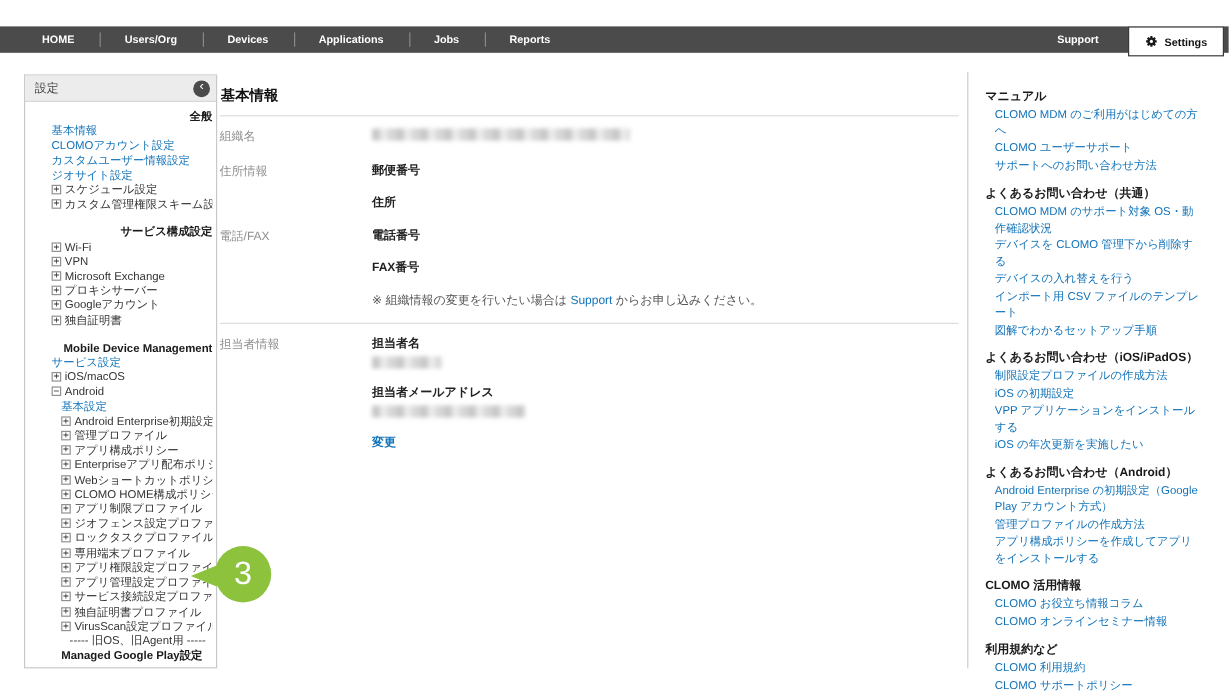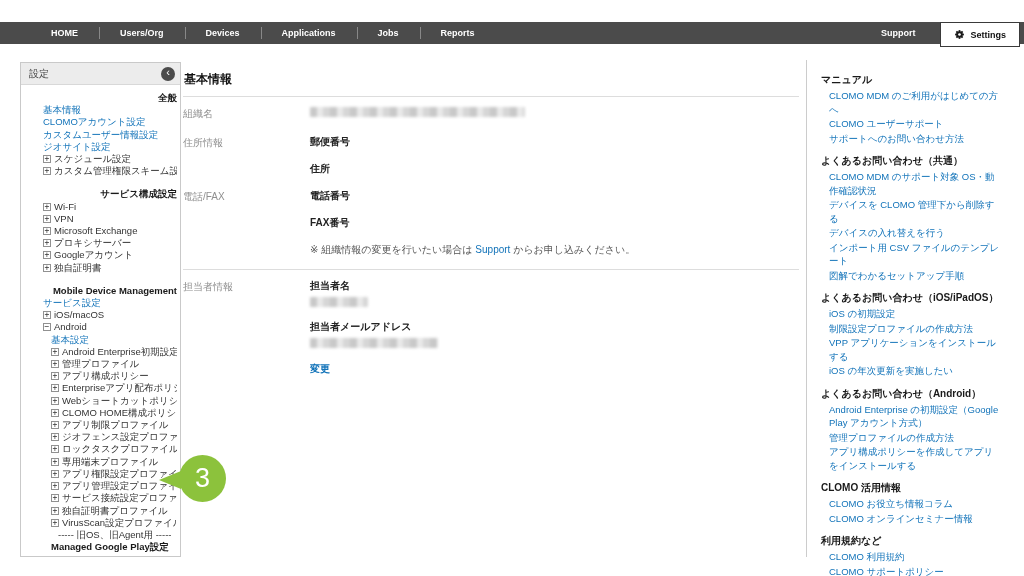--- a/index.html
+++ b/index.html
@@ -7,21 +7,21 @@
   html,body { width:1024px; height:576px; }
   body {
     position:relative; overflow:hidden; background:#fff;
     font-family:"Liberation Sans","DejaVu Sans",sans-serif;
     -webkit-font-smoothing:antialiased;
   }
 
   
   .topbar { position:absolute; left:0; top:22px; width:1024px; height:22px;
             background:#4b4b4b; display:flex; align-items:stretch; }
-  .topbar-left { display:flex; padding-left:30px; }
+  .topbar-left { display:flex; padding-left:14px; }
   .nav-item { position:relative; color:#fff; font-size:9px; font-weight:bold;
               display:flex; align-items:center; padding:0 21px; cursor:pointer; }
   .nav-item:not(:first-child)::before { content:""; position:absolute; left:0; top:5px;
               bottom:5px; width:1px; background:#888; }
   .topbar-right { margin-left:auto; display:flex; align-items:flex-start; }
   .support-link { color:#fff; font-size:9px; font-weight:bold; padding:0 25px;
               height:22px; display:flex; align-items:center; cursor:pointer; }
   .settings-tab { background:#fff; border:1px solid #3a3a3a; height:25px;
               display:flex; align-items:center; gap:5px; padding:0 13px;
               font-size:9px; font-weight:bold; color:#111; margin-right:4px; cursor:pointer; }
@@ -218,22 +218,22 @@
     <a class="help-link">CLOMO MDM のご利用がはじめての方へ</a>
     <a class="help-link">CLOMO ユーザーサポート</a>
     <a class="help-link">サポートへのお問い合わせ方法</a>
     <div class="help-title">よくあるお問い合わせ（共通）</div>
     <a class="help-link">CLOMO MDM のサポート対象 OS・動作確認状況</a>
     <a class="help-link">デバイスを CLOMO 管理下から削除する</a>
     <a class="help-link">デバイスの入れ替えを行う</a>
     <a class="help-link">インポート用 CSV ファイルのテンプレート</a>
     <a class="help-link">図解でわかるセットアップ手順</a>
     <div class="help-title">よくあるお問い合わせ（iOS/iPadOS）</div>
+    <a class="help-link">制限設定プロファイルの作成方法</a>
     <a class="help-link">iOS の初期設定</a>
-    <a class="help-link">制限設定プロファイルの作成方法</a>
     <a class="help-link">VPP アプリケーションをインストールする</a>
     <a class="help-link">iOS の年次更新を実施したい</a>
     <div class="help-title">よくあるお問い合わせ（Android）</div>
     <a class="help-link">Android Enterprise の初期設定（Google Play アカウント方式）</a>
     <a class="help-link">管理プロファイルの作成方法</a>
     <a class="help-link">アプリ構成ポリシーを作成してアプリをインストールする</a>
     <div class="help-title">CLOMO 活用情報</div>
     <a class="help-link">CLOMO お役立ち情報コラム</a>
     <a class="help-link">CLOMO オンラインセミナー情報</a>
     <div class="help-title">利用規約など</div>

